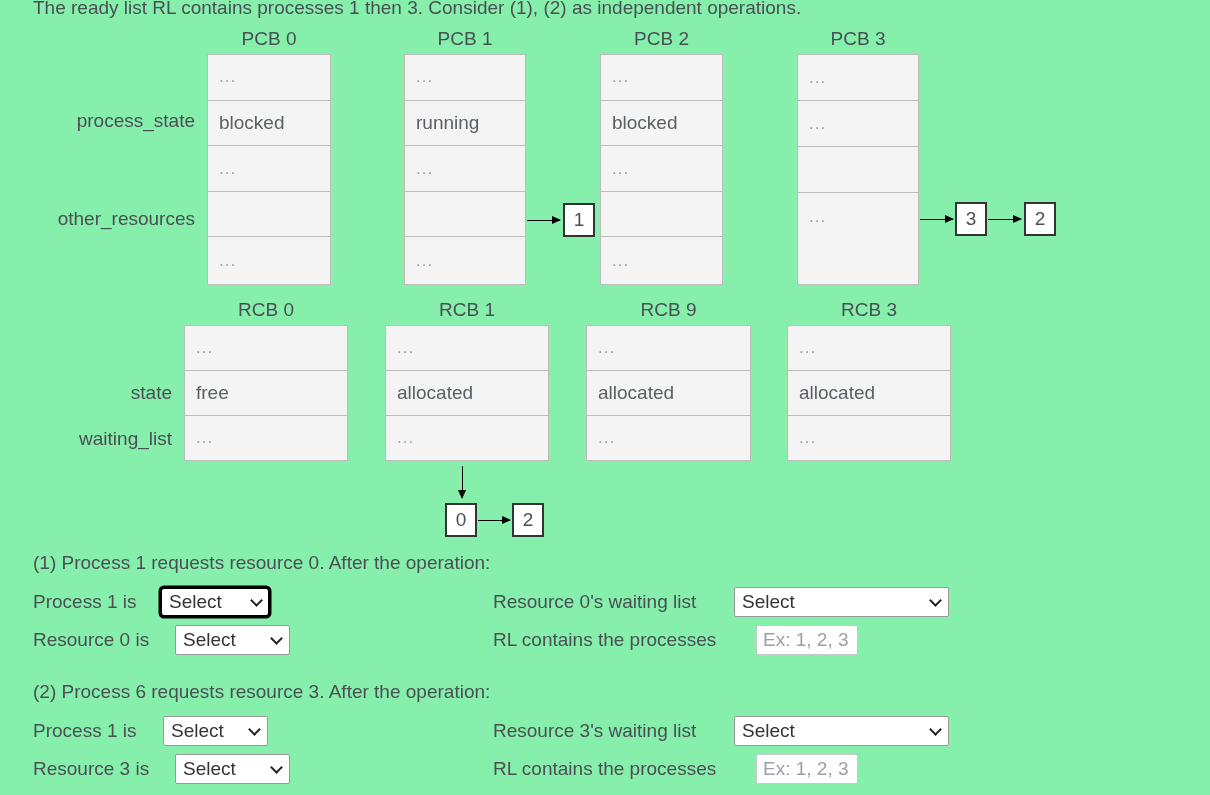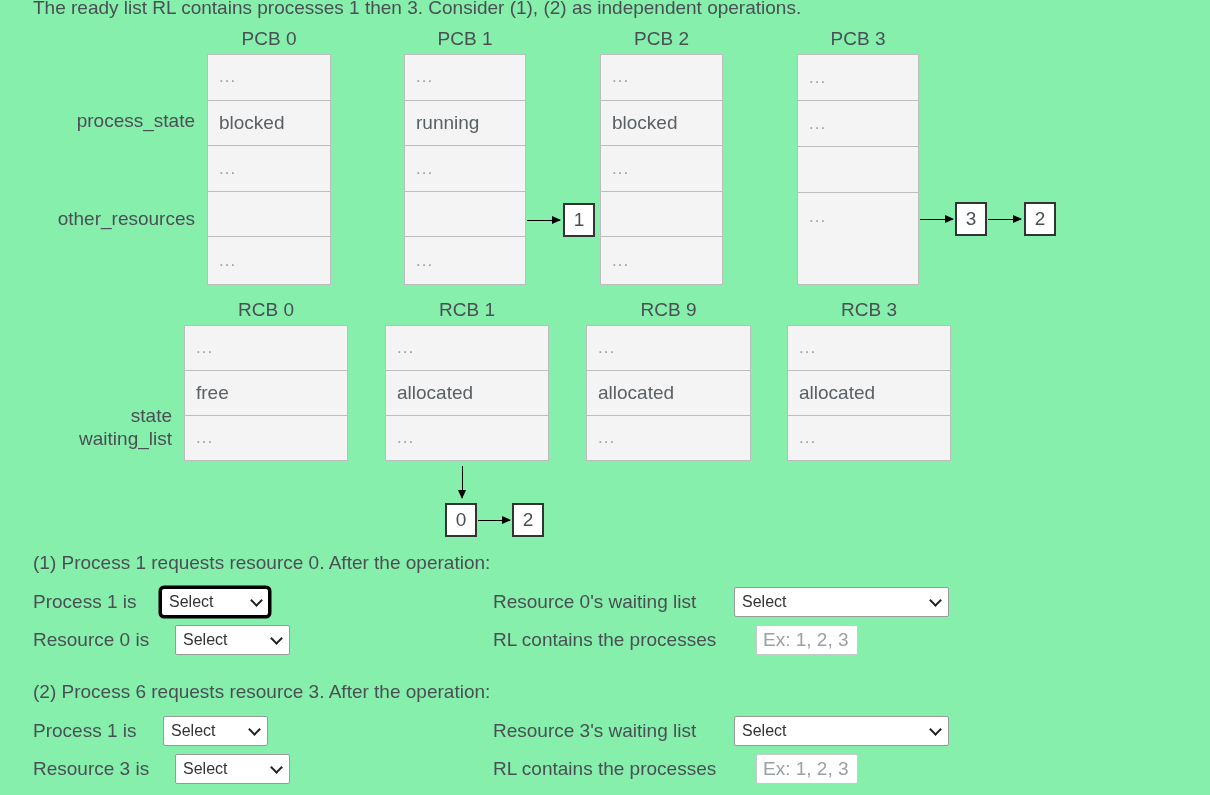--- a/index.html
+++ b/index.html
@@ -138,21 +138,21 @@
   }
   .dd-box {
     width: 100%;
     height: 30px;
     border: 1px solid #999;
     background: #fff;
     border-radius: 2px;
     display: flex;
     align-items: center;
     padding-left: 7px;
-    font-size: 16px;
+    font-size: 19px;
     color: #333;
   }
   .dd-wrap.focused .dd-box {
     border: 2px solid #000;
     border-radius: 4px;
     box-shadow: 0 0 0 1.5px #000;
   }
   input.txt {
     position: absolute;
     font-family: "Liberation Sans", sans-serif;
@@ -218,21 +218,21 @@
   <div class="arrow-h" style="left:920px; top:219px; width:33px;"></div>
   <div class="node" style="left:955px; top:202px; width:32px; height:34px;">3</div>
   <div class="arrow-h" style="left:988px; top:219px; width:33px;"></div>
   <div class="node" style="left:1024px; top:202px; width:32px; height:34px;">2</div>
 
   <div class="col-title" style="left:184px; top:299px; width:164px;">RCB 0</div>
   <div class="col-title" style="left:385px; top:299px; width:164px;">RCB 1</div>
   <div class="col-title" style="left:586px; top:299px; width:165px;">RCB 9</div>
   <div class="col-title" style="left:787px; top:299px; width:164px;">RCB 3</div>
 
-  <div class="row-label" style="left:0px; top:382px; width:172px;margin-top:23px;">state</div>
+  <div class="row-label" style="left:0px; top:382px; width:172px;">state</div>
   <div class="row-label" style="left:0px; top:428px; width:172px;">waiting_list</div>
 
   <div class="blk" style="left:184px; top:325px; width:164px; height:136px;">
     <div class="cell dots" style="height:45px;">...</div>
     <div class="cell" style="height:45px;">free</div>
     <div class="cell dots" style="height:44px;">...</div>
   </div>
 
   <div class="blk" style="left:385px; top:325px; width:164px; height:136px;">
     <div class="cell dots" style="height:45px;">...</div>

